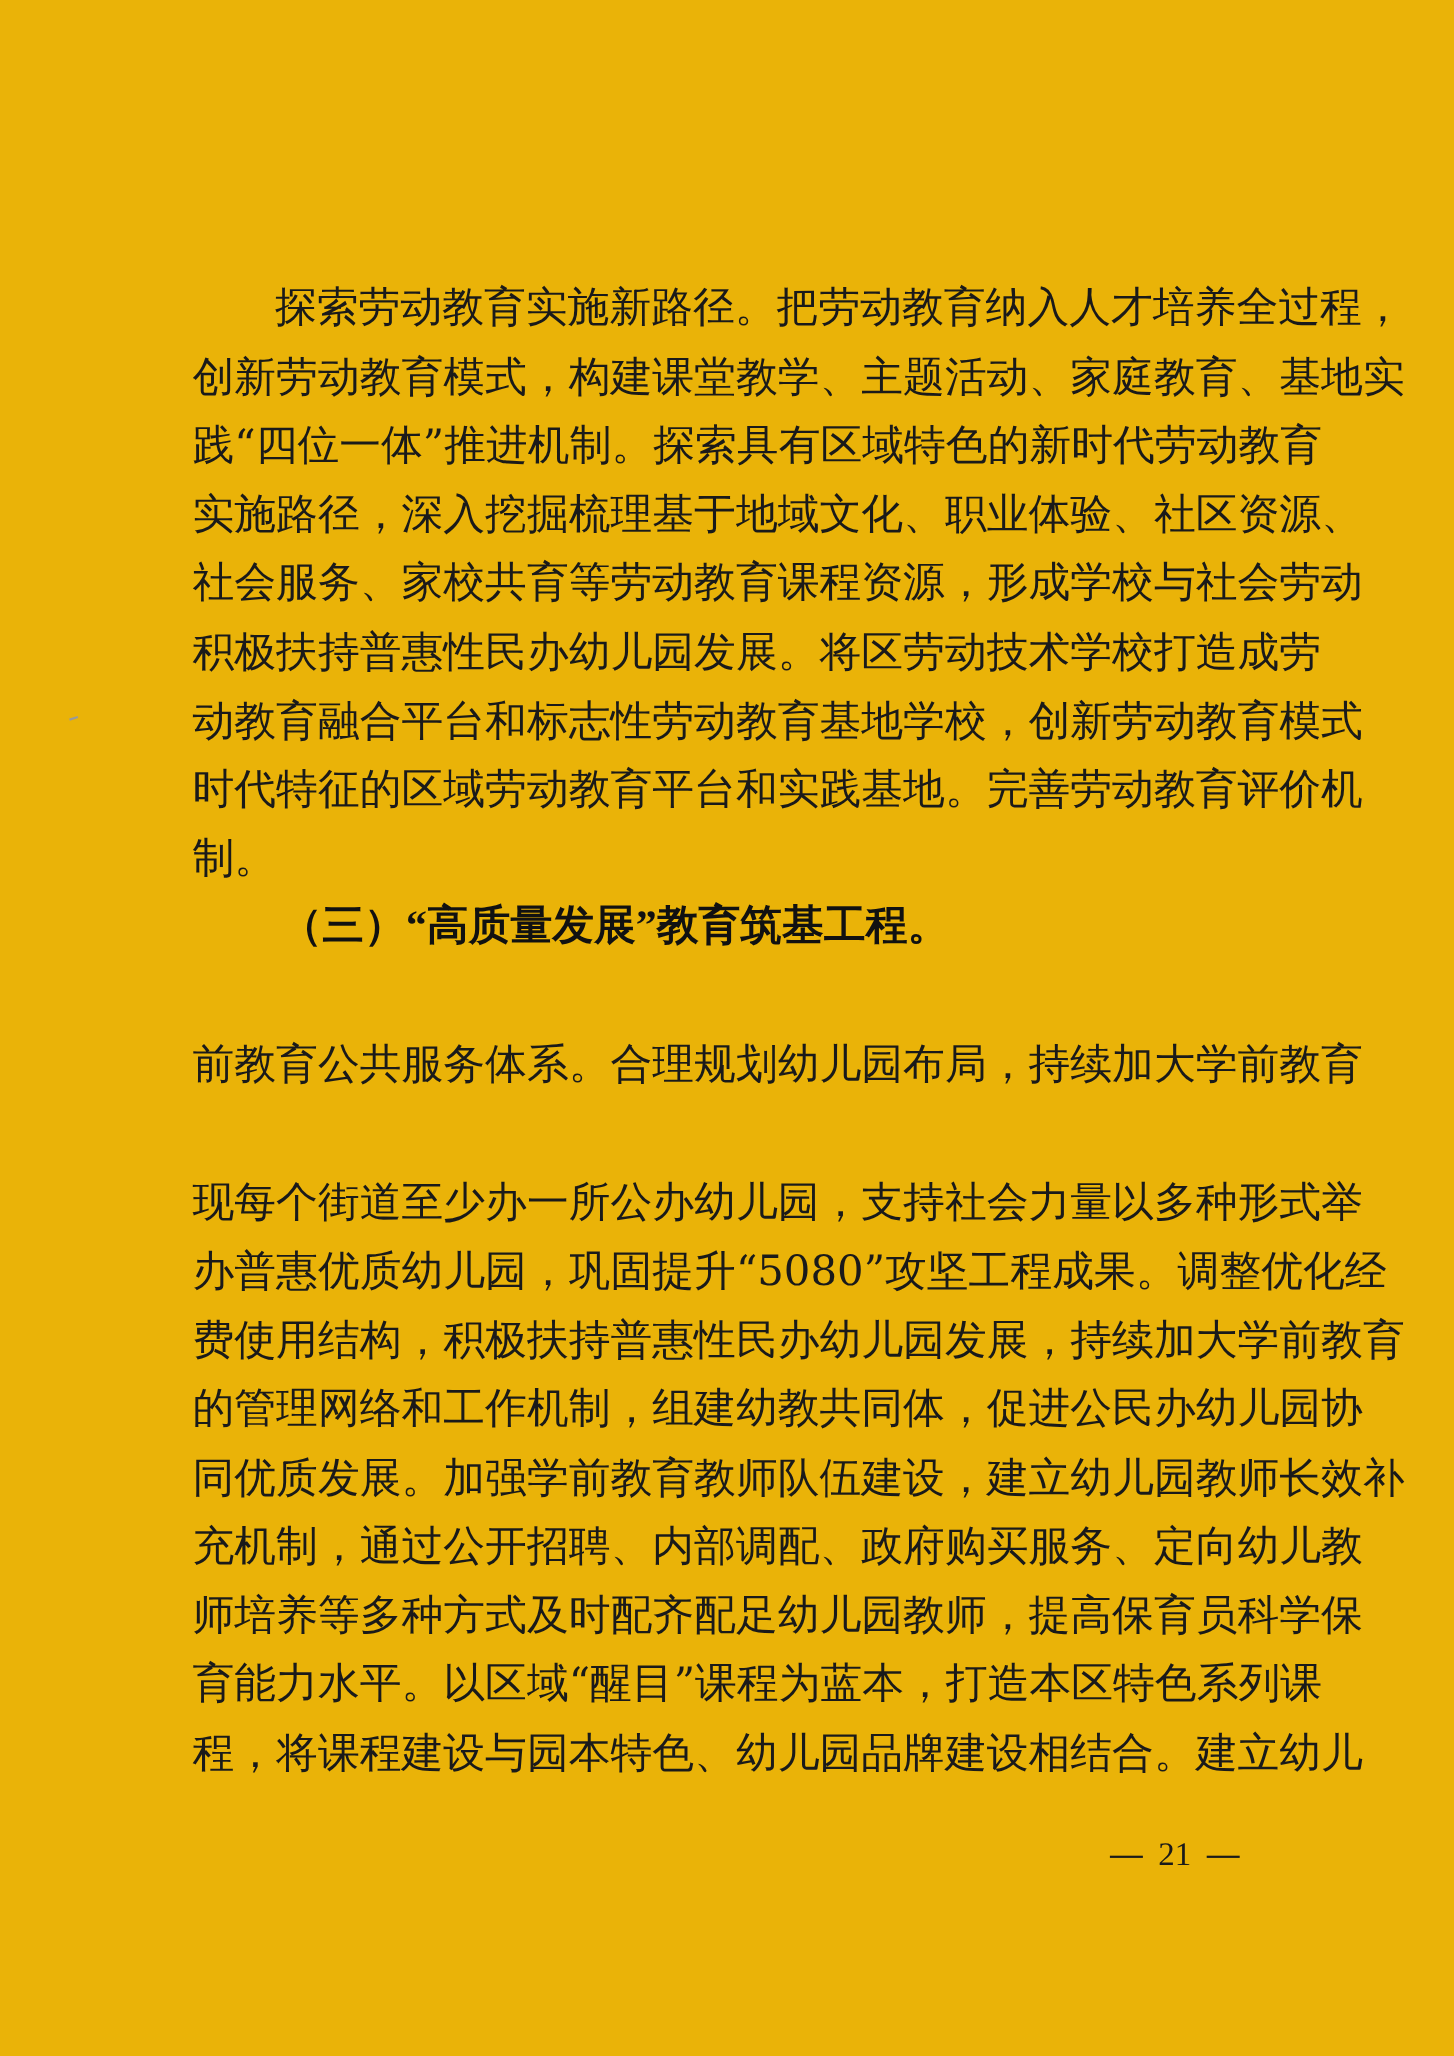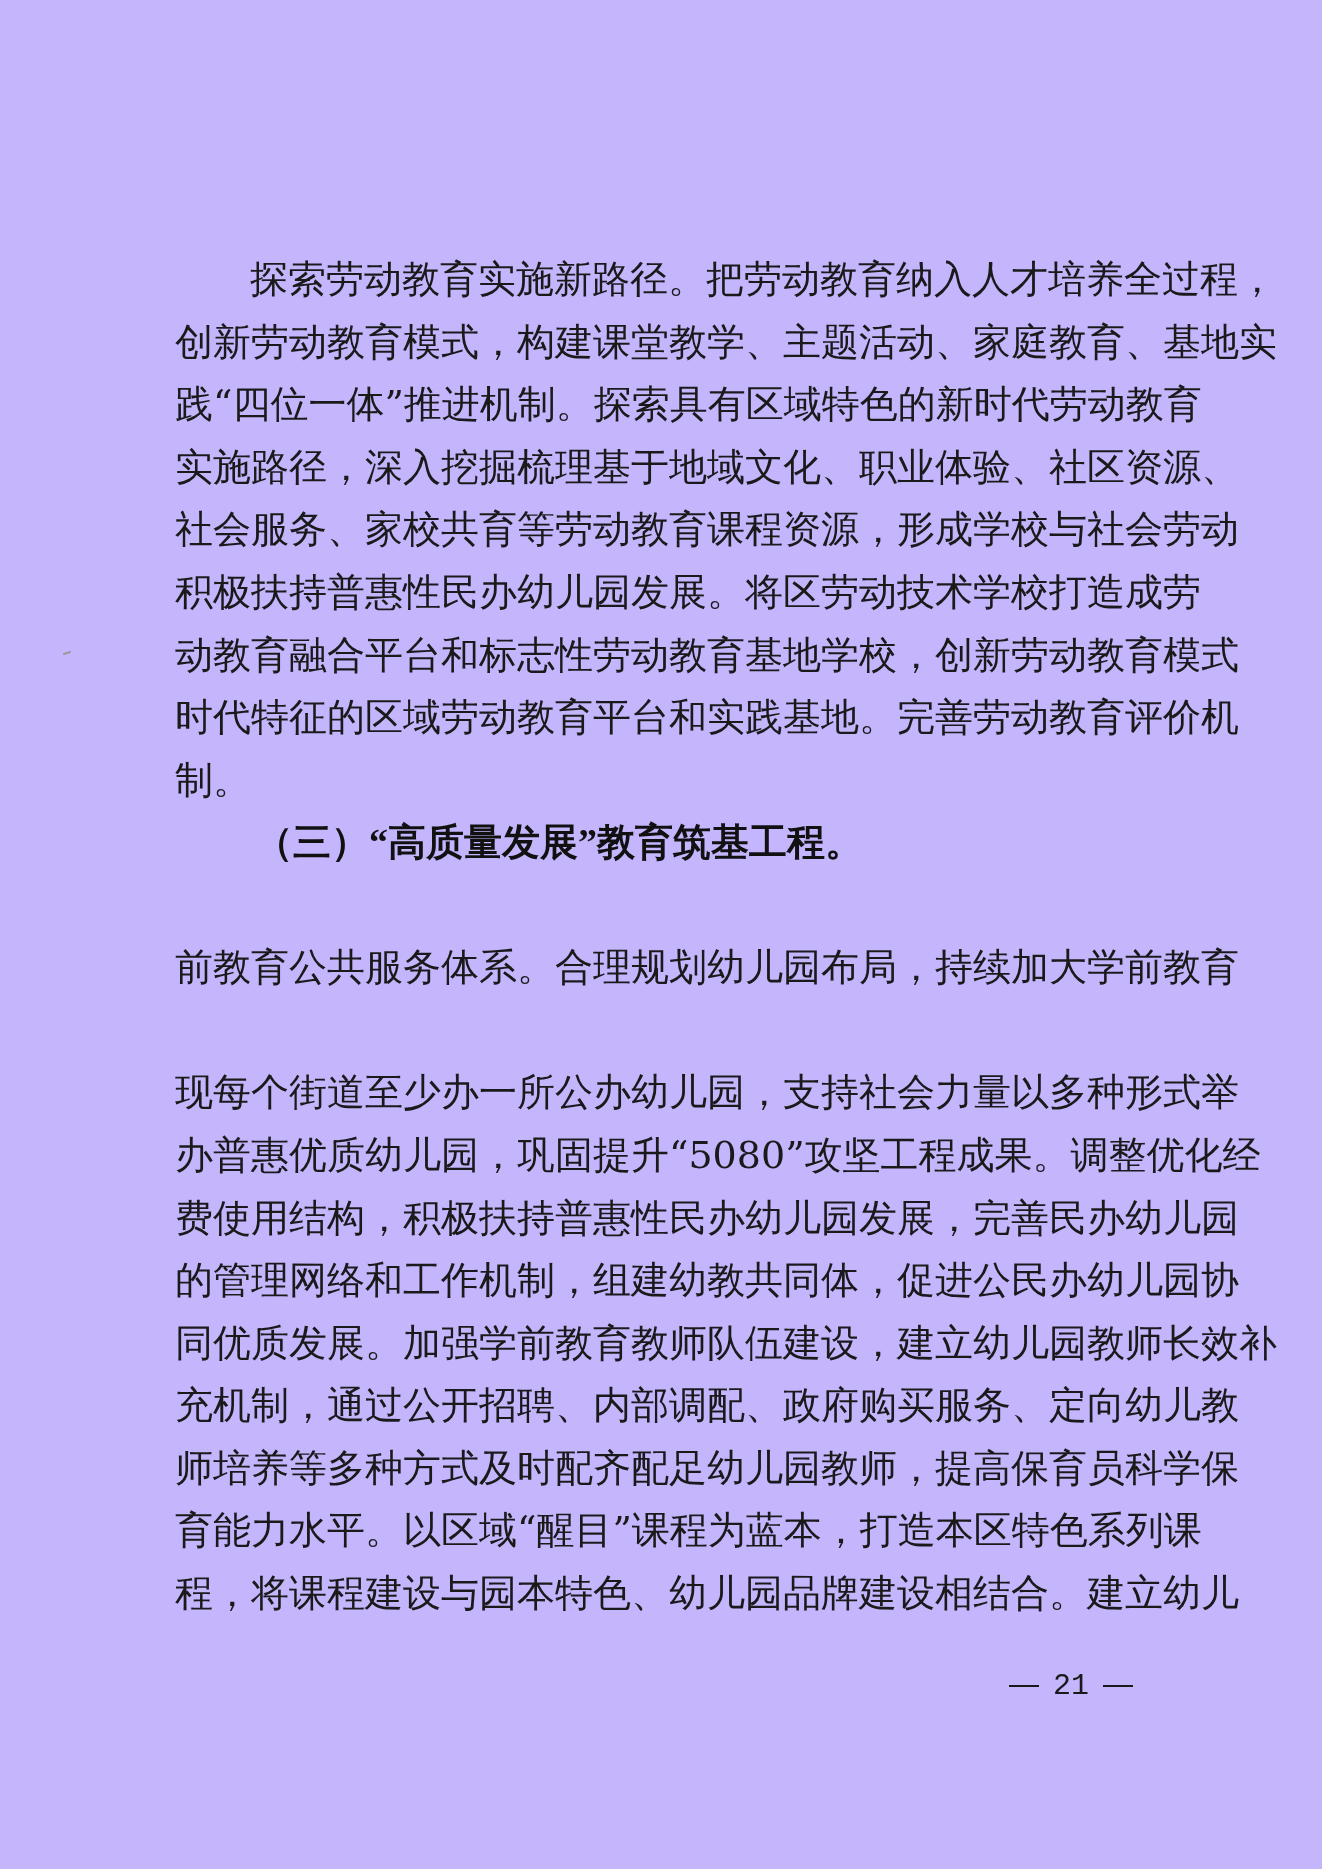--- a/index.html
+++ b/index.html
@@ -12,21 +12,21 @@
       height: 1869px;
       position: relative;
       overflow: hidden;
       background: #fefefe;
     }
     .page {
       position: absolute;
       left: 0; top: 0;
       width: 1322px;
       height: 1869px;
-      background: #c4b5fd;
+      background: #eab308;
     }
     .line {
       position: absolute;
       left: 175px;
       width: 990px;
       height: 44px;
       line-height: 44px;
       font-family: "DejaVu Serif", "Liberation Serif", serif;
       font-size: 38px;
       color: #1a1a1a;
@@ -59,21 +59,21 @@
       height: 2px;
       background: #9a9a9a;
       transform: rotate(-18deg);
     }
     .page-number {
       position: absolute;
       left: 995px;
       top: 1668px;
       height: 36px;
       line-height: 36px;
-      font-family: Liberation Mono, monospace;
+      font-family: Liberation Serif, serif;
       font-size: 30px;
       color: #1a1a1a;
       white-space: nowrap;
     }
     .page-number .dash {
       display: inline-block;
       width: 30px;
       height: 2px;
       background: #1a1a1a;
       vertical-align: middle;
@@ -95,21 +95,21 @@
   <div class="line" style="top:570px">积极扶持普惠性民办幼儿园发展。将区劳动技术学校打造成劳</div>
   <div class="line" style="top:633px">动教育融合平台和标志性劳动教育基地学校，创新劳动教育模式</div>
   <div class="line" style="top:695px">时代特征的区域劳动教育平台和实践基地。完善劳动教育评价机</div>
   <div class="line last" style="top:758px">制。</div>
 
   <div class="line heading" style="top:820px">（三）“高质量发展”教育筑基工程。</div>
 
   <div class="line" style="top:945px">前教育公共服务体系。合理规划幼儿园布局，持续加大学前教育</div>
   <div class="line" style="top:1070px">现每个街道至少办一所公办幼儿园，支持社会力量以多种形式举</div>
   <div class="line" style="top:1133px">办普惠优质幼儿园，巩固提升“5080”攻坚工程成果。调整优化经</div>
-  <div class="line" style="top:1196px">费使用结构，积极扶持普惠性民办幼儿园发展，完善民办幼儿园</div>
+  <div class="line" style="top:1196px">费使用结构，积极扶持普惠性民办幼儿园发展，持续加大学前教育</div>
   <div class="line" style="top:1258px">的管理网络和工作机制，组建幼教共同体，促进公民办幼儿园协</div>
   <div class="line" style="top:1321px">同优质发展。加强学前教育教师队伍建设，建立幼儿园教师长效补</div>
   <div class="line" style="top:1383px">充机制，通过公开招聘、内部调配、政府购买服务、定向幼儿教</div>
   <div class="line" style="top:1446px">师培养等多种方式及时配齐配足幼儿园教师，提高保育员科学保</div>
   <div class="line" style="top:1508px">育能力水平。以区域“醒目”课程为蓝本，打造本区特色系列课</div>
   <div class="line" style="top:1571px">程，将课程建设与园本特色、幼儿园品牌建设相结合。建立幼儿</div>
 
   <div class="page-number">
     <span class="dash"></span><span>21</span><span class="dash"></span>
   </div>

